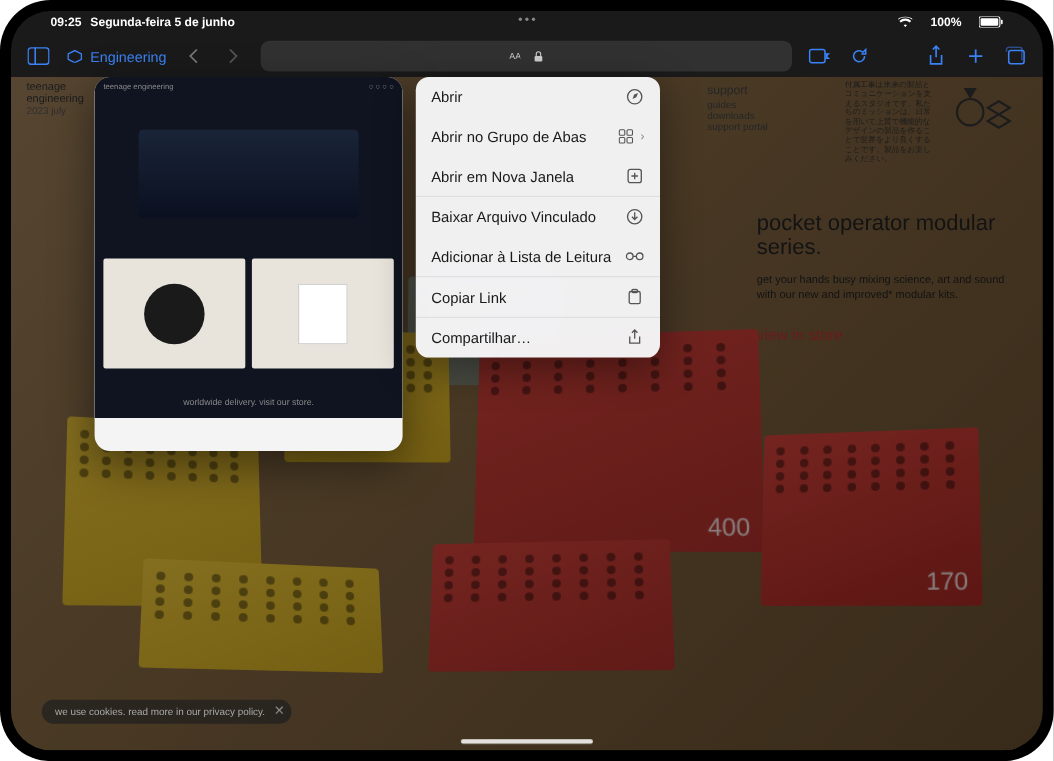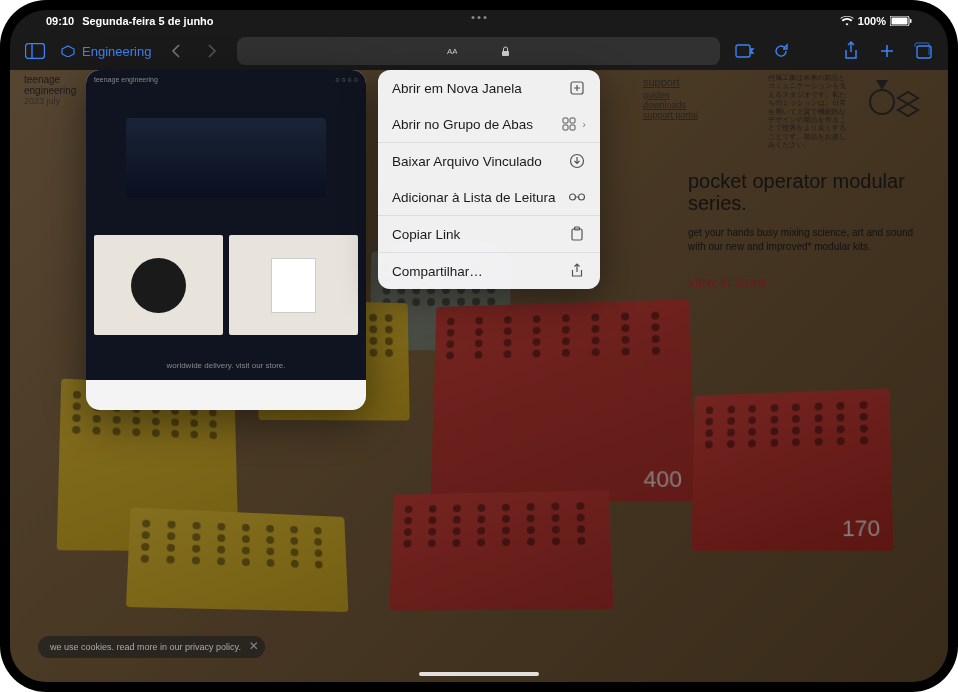--- a/index.html
+++ b/index.html
@@ -13,50 +13,50 @@
 .screen {
   width:100%; height:100%; background:#1a1a1a; border-radius:36px;
   overflow:hidden; position:relative;
 }
 
 
 .status { position:absolute; top:0; left:0; right:0; height:22px;
   display:flex; justify-content:space-between; align-items:center;
   padding:0 36px; color:#fff; font-size:11px; font-weight:600; z-index:50; }
 .status-left { display:flex; gap:8px; }
-.status-right { display:flex; gap:4px; align-items:center; }
+.status-right { display:flex; gap:16px; }
 .status-center { position:absolute; left:50%; transform:translateX(-50%); top:6px;
   display:flex; gap:3px; }
 .dot { width:3px; height:3px; border-radius:50%; background:#888; }
 
 
 .toolbar { position:absolute; top:22px; left:0; right:0; height:38px;
   display:flex; align-items:center; padding:0 14px; gap:14px; z-index:40; }
 .tb-ic { width:22px; height:22px; color:#3b82f6; display:flex; align-items:center; justify-content:center; cursor:pointer; }
 .urlbar { flex:1; height:28px; background:rgba(120,120,120,.25); border-radius:8px;
-  display:flex; align-items:center; justify-content:center; color:#fdba74; font-size:12px; gap:18px; }
+  display:flex; align-items:center; justify-content:center; color:#fdba74; font-size:12px; gap:2px; }
 .tab-title { display:flex; align-items:center; gap:6px; color:#3b82f6; font-size:13px; }
 
 
 .page { position:absolute; top:60px; left:0; right:0; bottom:0;
   background:linear-gradient(135deg,#b8956a 0%,#9c7a4f 40%,#7a5c38 100%);
   filter:brightness(.55); }
 .page::before { content:""; position:absolute; inset:0;
   background:rgba(0,0,0,.15); }
 .pg-header { position:absolute; top:4px; left:14px; right:14px; height:60px;
   display:flex; justify-content:space-between; font-size:10px; color:#333; }
 .pg-logo { font-weight:500; }
 .pg-date { font-size:9px; color:#555; }
 .pg-support { text-align:left; font-size:9px; color:#444; }
 .pg-support .t { font-size:11px; margin-bottom:2px; }
 .pg-jp { position:absolute; right:100px; top:4px; font-size:7px; line-height:1.2; color:#333; width:80px; }
 .pg-shape { position:absolute; right:14px; top:4px; width:70px; height:50px; }
 
 .pg-hero { position:absolute; top:100px; right:30px; width:230px; color:#222; }
-.pg-hero h2 { font-size:20px; font-weight:400; line-height:1.1; margin-bottom:12px; }
+.pg-hero h2 { font-size:20px; font-weight:400; line-height:1.1; margin-bottom:12px;margin-top:22px; }
 .pg-hero p { font-size:10px; line-height:1.4; margin-bottom:20px; }
 .pg-hero .link { font-size:14px; color:#c03030; }
 
 
 .modbox { position:absolute; border-radius:4px; }
 .mb-r1 { background:linear-gradient(160deg,#d4423a,#b0302a); width:260px; height:200px; top:230px; left:420px; transform:perspective(600px) rotateX(8deg) rotateY(-6deg); }
 .mb-r2 { background:linear-gradient(160deg,#d4423a,#a82822); width:200px; height:160px; top:320px; left:680px; transform:perspective(600px) rotateX(8deg) rotateY(-8deg); }
 .mb-y1 { background:linear-gradient(160deg,#f0c838,#d4ac20); width:180px; height:170px; top:310px; left:50px; transform:perspective(600px) rotateX(10deg) rotateY(10deg); }
 .mb-y2 { background:linear-gradient(160deg,#f0c838,#d4ac20); width:150px; height:120px; top:230px; left:250px; transform:perspective(600px) rotateX(8deg) rotateY(6deg); }
 .mb-g1 { background:linear-gradient(160deg,#9aa090,#7a8070); width:140px; height:100px; top:180px; left:360px; transform:perspective(600px) rotateX(6deg) rotateY(-4deg); }
@@ -108,21 +108,21 @@
 svg { display:block; }
 </style>
 </head>
 <body>
 
 <div class="device">
 <div class="screen">
 
   <div class="status">
     <div class="status-left">
-      <span>09:10</span>
+      <span>09:25</span>
       <span>Segunda-feira 5 de junho</span>
     </div>
     <div class="status-center">
       <span class="dot"></span>
           <span class="dot"></span>
           <span class="dot"></span>
     </div>
     <div class="status-right">
       <span>
         <svg width="14" height="10" viewBox="0 0 14 10">
@@ -204,21 +204,21 @@
   </div>
 
   <div class="page">
     <div class="pg-header">
       <div>
         <div class="pg-logo">teenage</div>
         <div class="pg-logo">engineering</div>
         <div class="pg-date">2023 july</div>
       </div>
     </div>
-    <div class="pg-support" style="position:absolute;right:250px;top:6px;text-decoration:underline;">
+    <div class="pg-support" style="position:absolute;right:250px;top:6px;">
       <div class="t">support</div>
       <div>guides</div>
       <div>downloads</div>
       <div>support portal</div>
     </div>
     <div class="pg-jp">付属工事は米来の製品とコミュニケーションを支えるスタジオです。私たちのミッションは、日常を用いて上質で機能的なデザインの製品を作ることで世界をより良くすることです。製品をお楽しみください。</div>
     <div class="pg-shape">
       <svg width="70" height="50" viewBox="0 0 70 50">
             <circle cx="18" cy="28" r="12" fill="none" stroke="#333" stroke-width="2"></circle>
             <path d="M18 16l-6-10h12z" fill="#333"></path>
@@ -510,42 +510,51 @@
         <div class="pv-cell">
               <div class="pv-box"></div>
             </div>
       </div>
       <div class="pv-foot">worldwide delivery. visit our store.</div>
     </div>
   </div>
 
   <div class="ctxmenu">
     <div class="ctx-item">
-      <span>Abrir em Nova Janela</span>
+      <span>Abrir</span>
       <span class="ctx-ic">
         <svg width="16" height="16" viewBox="0 0 16 16">
-              <rect x="2" y="2" width="12" height="12" rx="2" fill="none" stroke="currentColor" stroke-width="1.2"></rect>
-              <path d="M8 5v6M5 8h6" stroke="currentColor" stroke-width="1.2"></path>
+              <circle cx="8" cy="8" r="6.5" fill="none" stroke="currentColor" stroke-width="1.2"></circle>
+              <path d="M6 10l1.5-4L11 4.5 9.5 8.5z" fill="currentColor"></path>
             </svg>
       </span>
     </div>
     <div class="ctx-item">
       <span>Abrir no Grupo de Abas</span>
       <span style="display:flex;align-items:center;gap:4px">
         <span class="ctx-ic">
           <svg width="14" height="14" viewBox="0 0 14 14">
                 <rect x="1" y="1" width="5" height="5" rx="1" fill="none" stroke="currentColor"></rect>
                 <rect x="8" y="1" width="5" height="5" rx="1" fill="none" stroke="currentColor"></rect>
                 <rect x="1" y="8" width="5" height="5" rx="1" fill="none" stroke="currentColor"></rect>
                 <rect x="8" y="8" width="5" height="5" rx="1" fill="none" stroke="currentColor"></rect>
               </svg>
         </span>
         <span class="chev">›</span>
       </span>
     </div>
+    <div class="ctx-item">
+      <span>Abrir em Nova Janela</span>
+      <span class="ctx-ic">
+        <svg width="16" height="16" viewBox="0 0 16 16">
+              <rect x="2" y="2" width="12" height="12" rx="2" fill="none" stroke="currentColor" stroke-width="1.2"></rect>
+              <path d="M8 5v6M5 8h6" stroke="currentColor" stroke-width="1.2"></path>
+            </svg>
+      </span>
+    </div>
     <div class="ctx-sep"></div>
     <div class="ctx-item">
       <span>Baixar Arquivo Vinculado</span>
       <span class="ctx-ic">
         <svg width="16" height="16" viewBox="0 0 16 16">
               <circle cx="8" cy="8" r="6.5" fill="none" stroke="currentColor" stroke-width="1.2"></circle>
               <path d="M8 4v6M5.5 8L8 10.5 10.5 8" fill="none" stroke="currentColor" stroke-width="1.2"></path>
             </svg>
       </span>
     </div>

